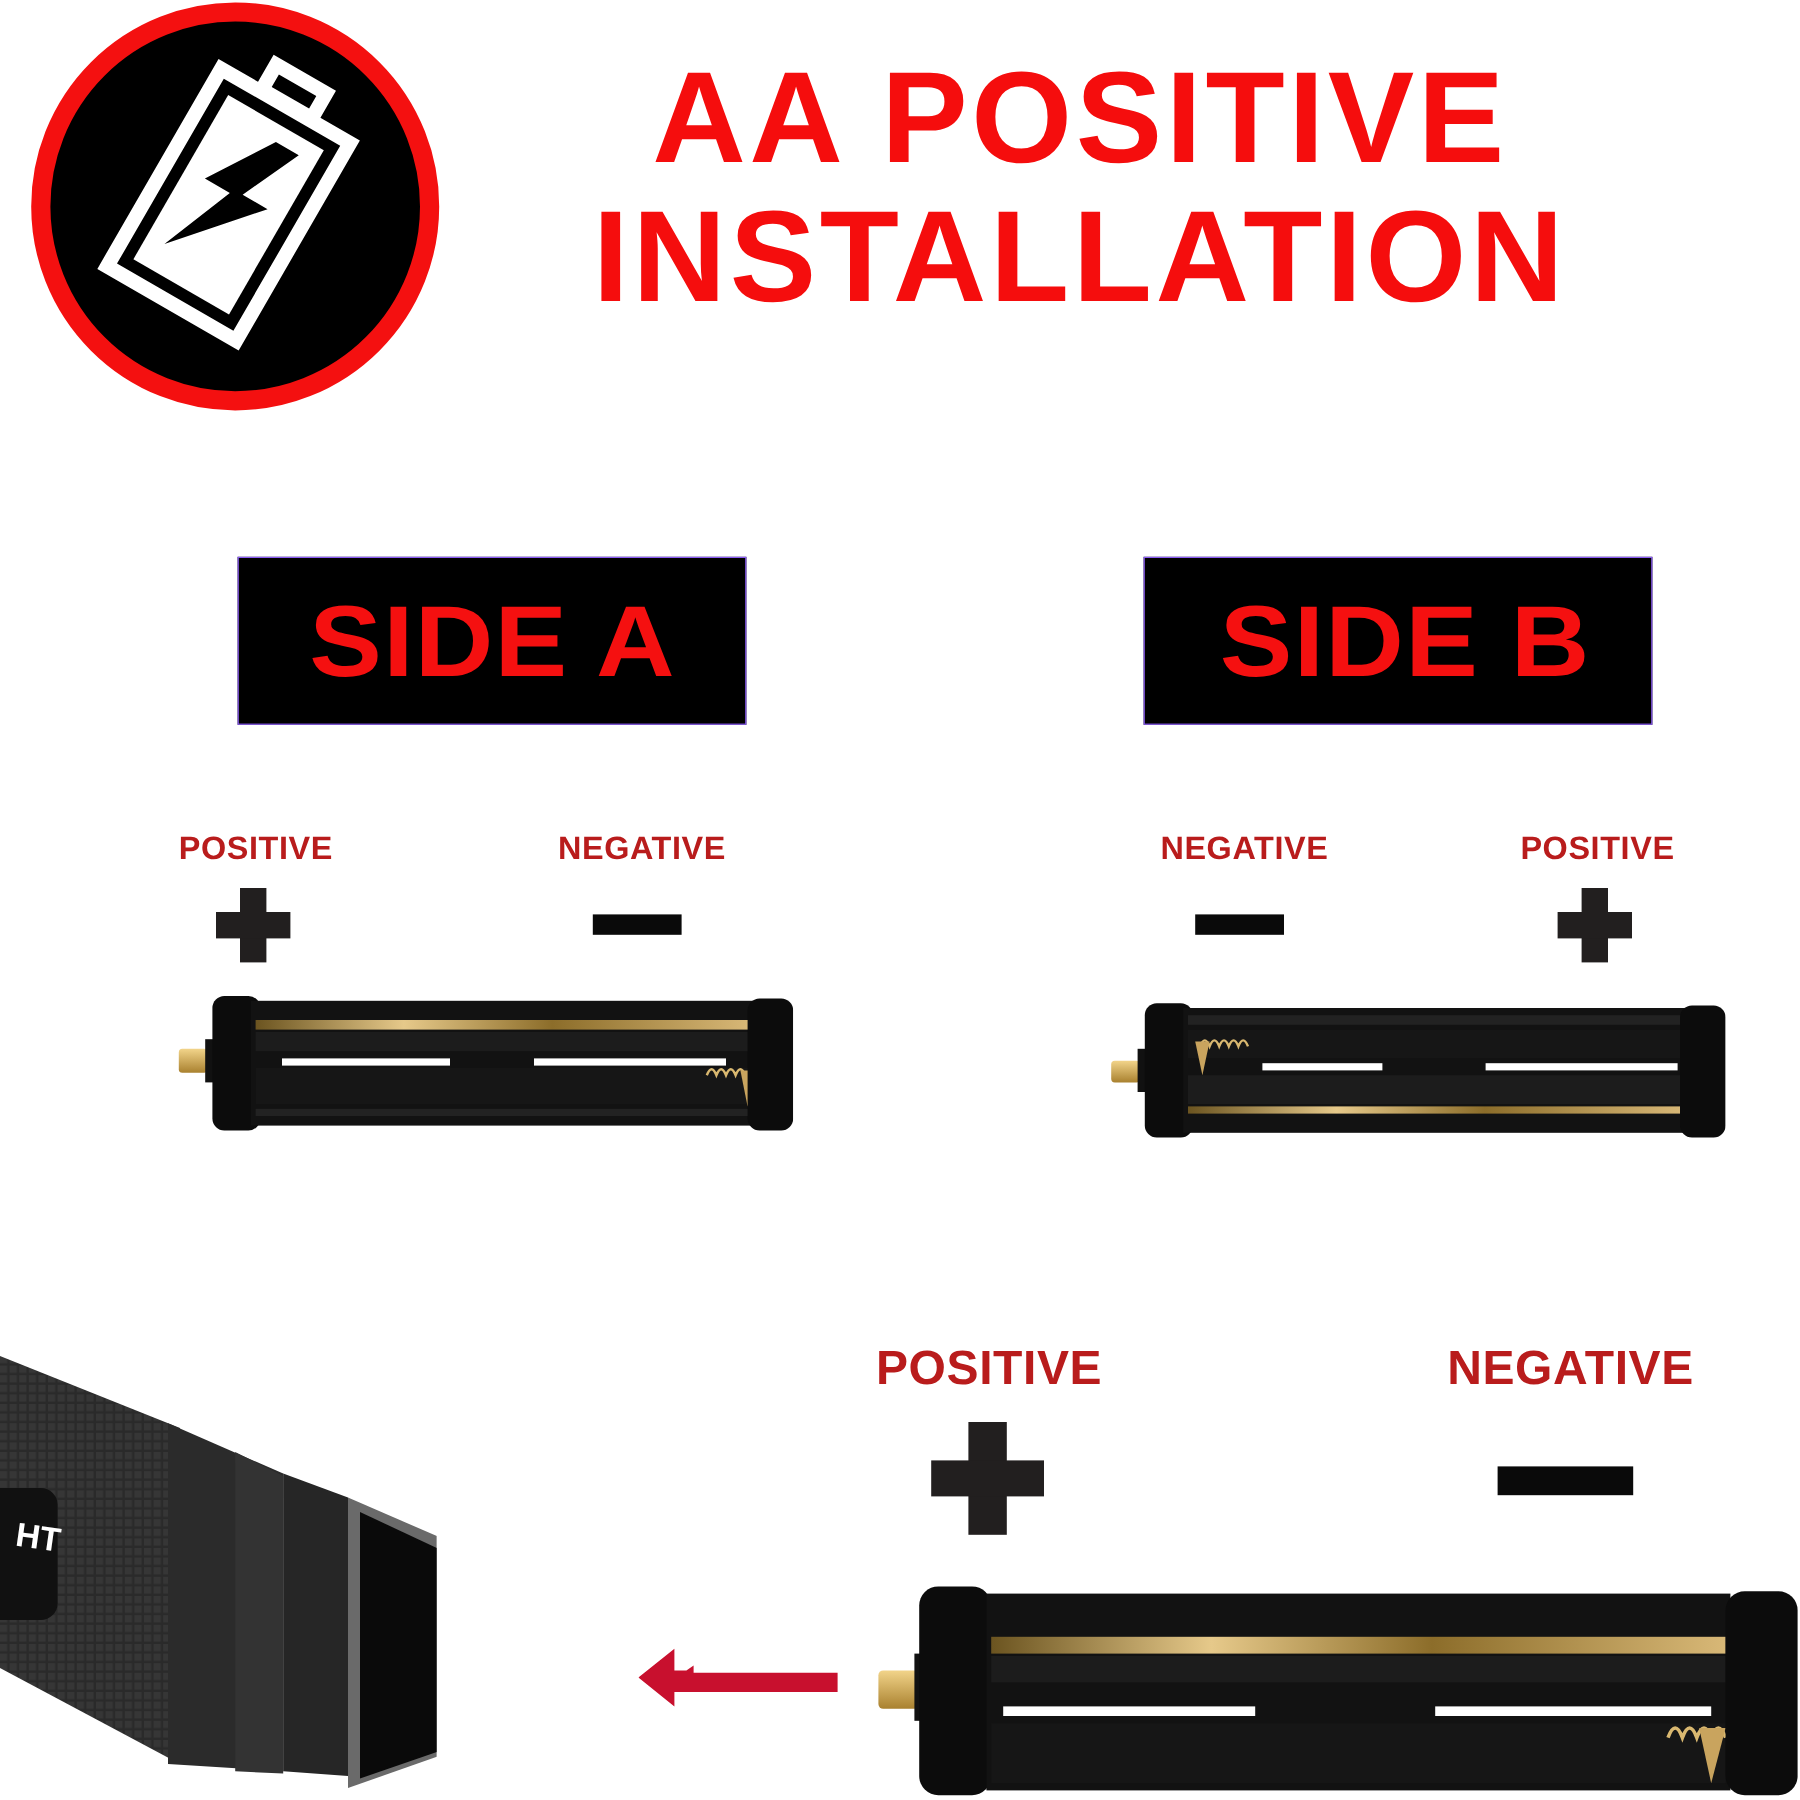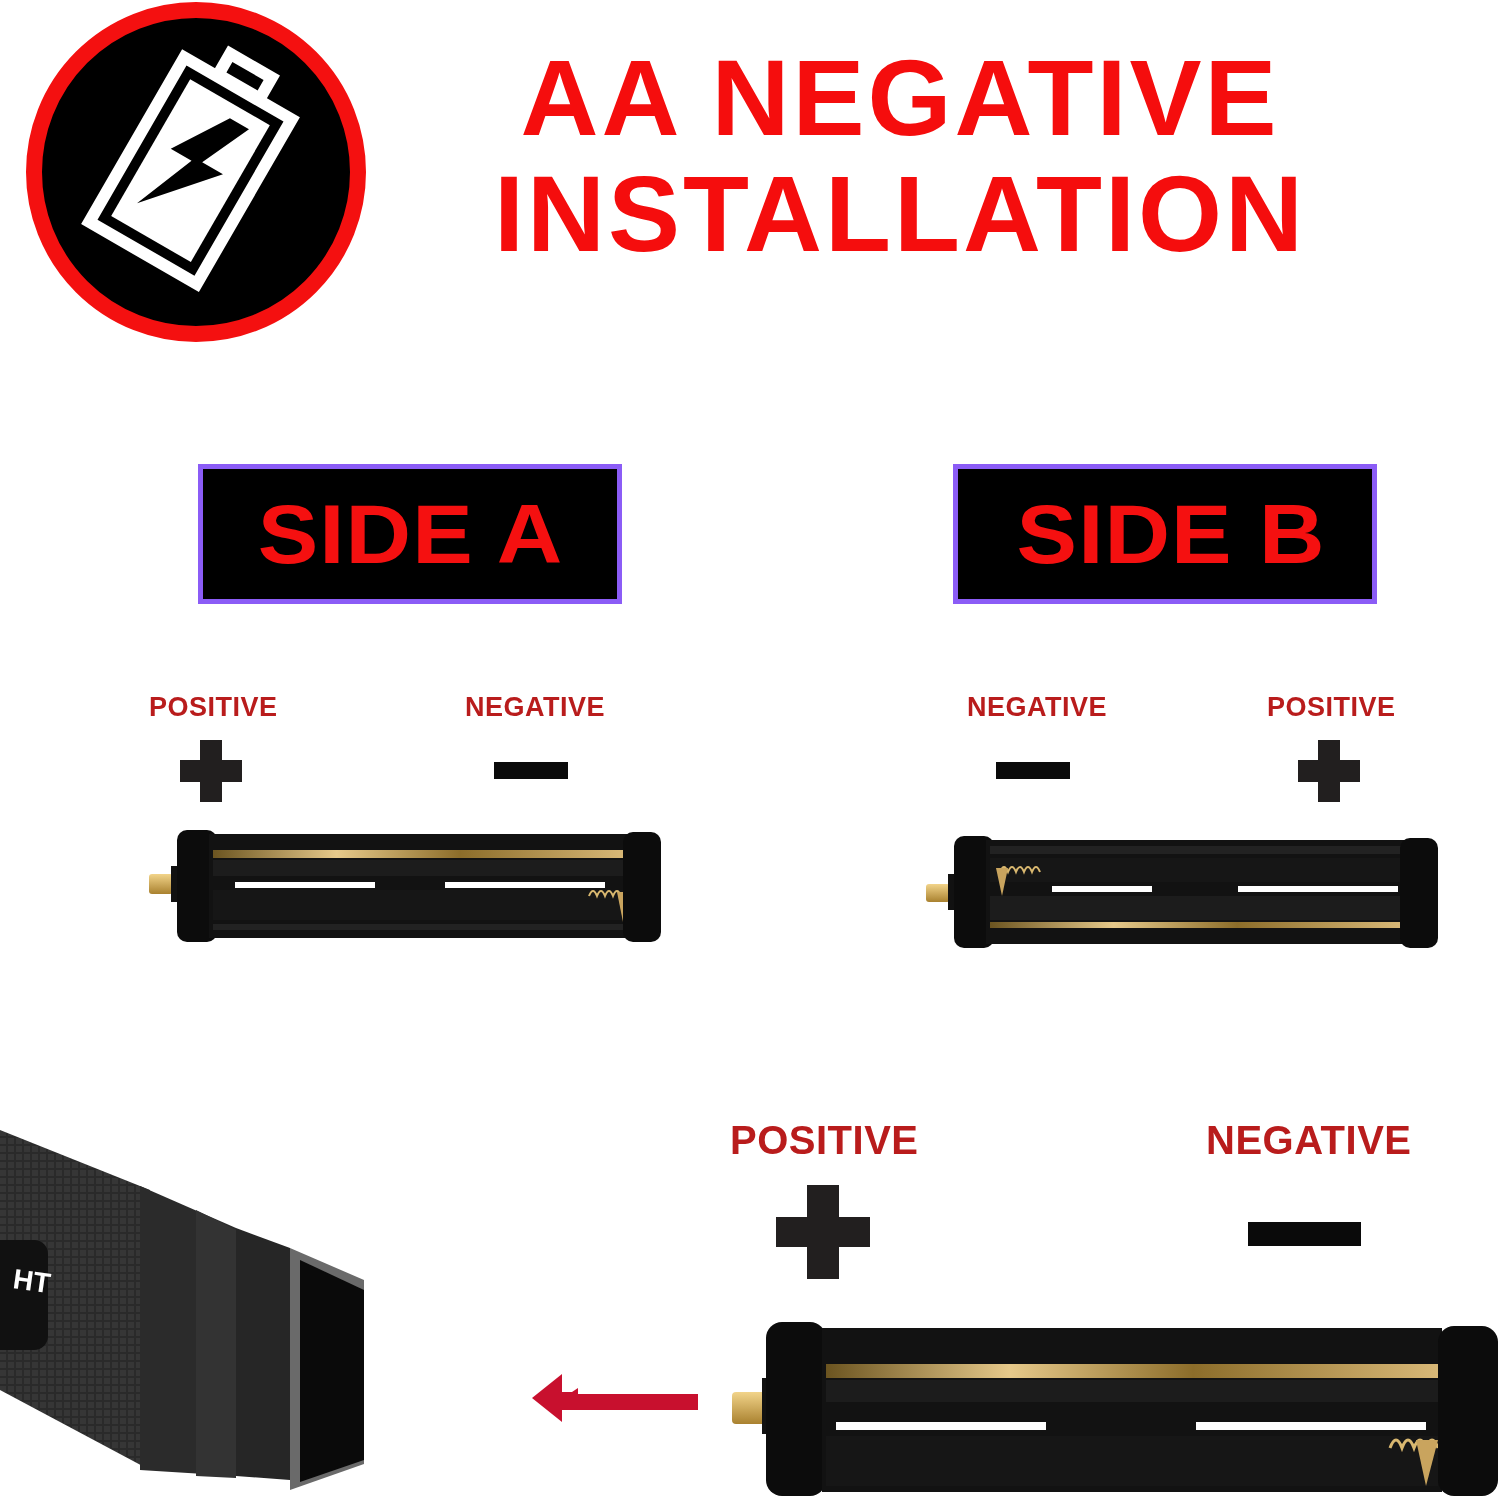--- a/index.html
+++ b/index.html
@@ -14,21 +14,21 @@
 
   
   .title { left: 420px; top: 40px; width: 960px; text-align: center;
            color: #f50d0d; font-weight: 900; font-size: 108px; line-height: 116px;
            letter-spacing: 3px; font-family: "Liberation Sans", sans-serif; }
   .title span { display: block; }
 
   
   .side-box { background: #000; height: 140px; width: 424px; top: 464px;
               display: flex; align-items: center; justify-content: center;
-              border: 5px solid #8b5cf6; box-sizing: border-box; }
+              border: 1px solid #8b5cf6; box-sizing: border-box; }
   .side-box span { color: #f51010; font-weight: 900; font-size: 84px;
                    letter-spacing: 1px; font-family: "Liberation Sans", sans-serif;
                    transform: scaleX(1.08); display: inline-block; }
   .side-a { left: 198px; }
   .side-b { left: 953px; padding-left: 12px; }
 
   
   .pol-label { color: #b91c1c; font-weight: 700; font-size: 27px; letter-spacing: 0.5px; }
   .pol-label.big { font-size: 40px; }
   .minus { background: #0a0a0a; }
@@ -48,21 +48,21 @@
       <rect x="-24" y="-118" width="48" height="24" fill="none" stroke="#fff" stroke-width="12"></rect>
 
       <rect x="-46" y="-76" width="92" height="158" fill="#fff"></rect>
 
       <polygon points="8,-62 -28,-6 -4,-6 -30,58 30,-10 6,-10 30,-62" fill="#000"></polygon>
     </g>
   </svg>
 </div>
 
 <div class="abs title">
-  <span>AA NEGATIVE</span>
+  <span>AA POSITIVE</span>
   <span>INSTALLATION</span>
 </div>
 
 <div class="abs side-box side-a">
   <span>SIDE A</span>
 </div>
 <div class="abs side-box side-b">
   <span>SIDE B</span>
 </div>
 

